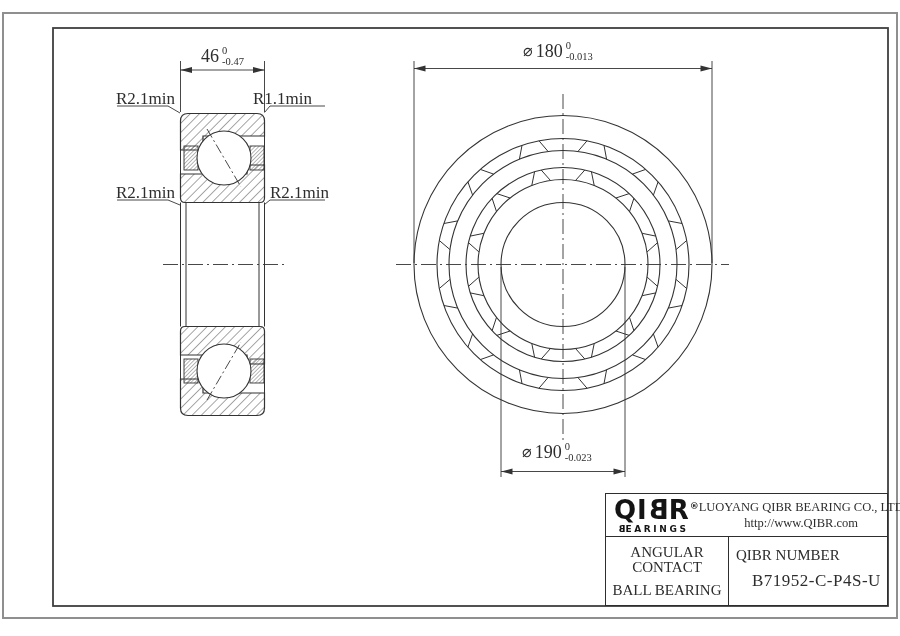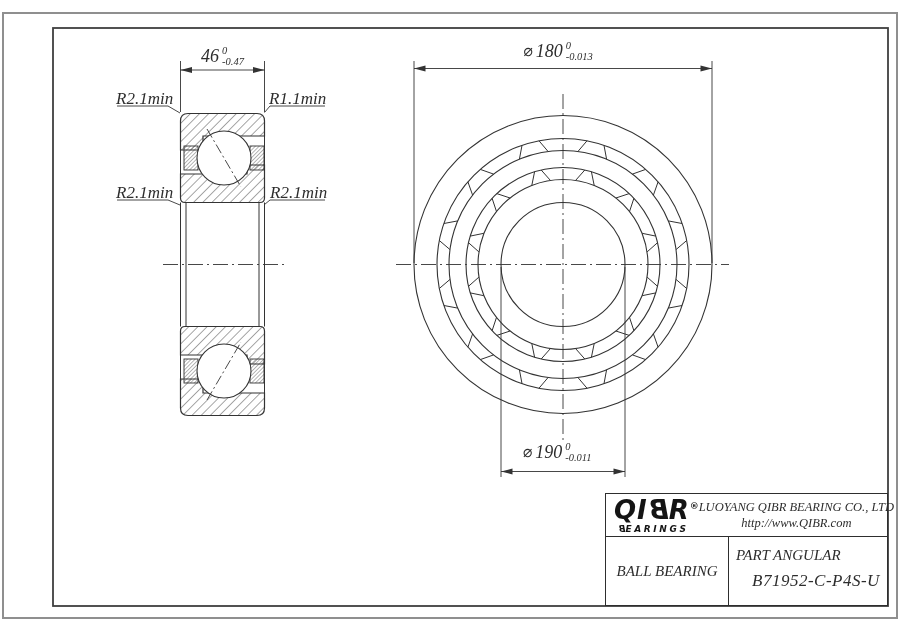--- a/index.html
+++ b/index.html
@@ -1,18 +1,18 @@
 <!DOCTYPE html>
 <html><head>
 <meta charset="utf-8">
 <style>
   html,body{margin:0;padding:0;background:#fff;}
   .sheet{
     position:relative;width:900px;height:636px;background:#fff;overflow:hidden;
-    font-family:"Liberation Serif",serif;color:#2d2d2d;font-style:italic;
+    font-family:"Liberation Serif",serif;color:#2d2d2d;
   }
   svg{position:absolute;left:0;top:0;}
   
   .dim{
     position:absolute;display:flex;align-items:center;justify-content:center;gap:3px;
     font-size:18px;white-space:nowrap;line-height:1;color:#2d2d2d;
   }
   .dim .phi{font-family:"DejaVu Sans","Liberation Serif",serif;font-size:16px;}
   .tol{display:flex;flex-direction:column;font-size:10.5px;line-height:1.05;text-align:left;}
   .rlabel{position:absolute;font-size:17px;line-height:1;white-space:nowrap;color:#2d2d2d;}
@@ -193,44 +193,45 @@
       <span>0</span>
       <span>-0.013</span>
     </span>
   </div>
 
   <div class="dim" style="left:462px;top:441px;width:190px;">
     <span class="phi">⌀</span>
       <span>190</span>
     <span class="tol">
       <span>0</span>
-      <span>-0.011</span>
+      <span>-0.023</span>
     </span>
   </div>
 
   <div class="rlabel" style="left:116px;top:90px;">R2.1min</div>
-  <div class="rlabel" style="left:269px;top:90px;">R1.1min</div>
+  <div class="rlabel" style="left:253px;top:90px;">R1.1min</div>
   <div class="rlabel" style="left:116px;top:184px;">R2.1min</div>
   <div class="rlabel" style="left:270px;top:184px;">R2.1min</div>
 
   <div class="tblock">
     <div class="tb-row1">
       <div class="logo-cell">
         <div class="logo"><span>Q</span><span>I</span><span class="flip">B</span><span>R</span><span class="reg">®</span></div>
         <div class="wordmark"><span class="flip">B</span><span>EARINGS</span></div>
       </div>
       <div class="company-cell">
         <div>LUOYANG QIBR BEARING CO., LTD</div>
         <div>http://www.QIBR.com</div>
       </div>
     </div>
     <div class="tb-row2">
       <div class="product-cell">
+        <div>ANGULAR CONTACT</div>
         <div>BALL BEARING</div>
       </div>
       <div class="part-cell">
-        <div>PART ANGULAR</div>
+        <div>QIBR NUMBER</div>
         <div class="part-number">B71952-C-P4S-U</div>
       </div>
     </div>
   </div>
 
 </div>
 
 </body></html>

